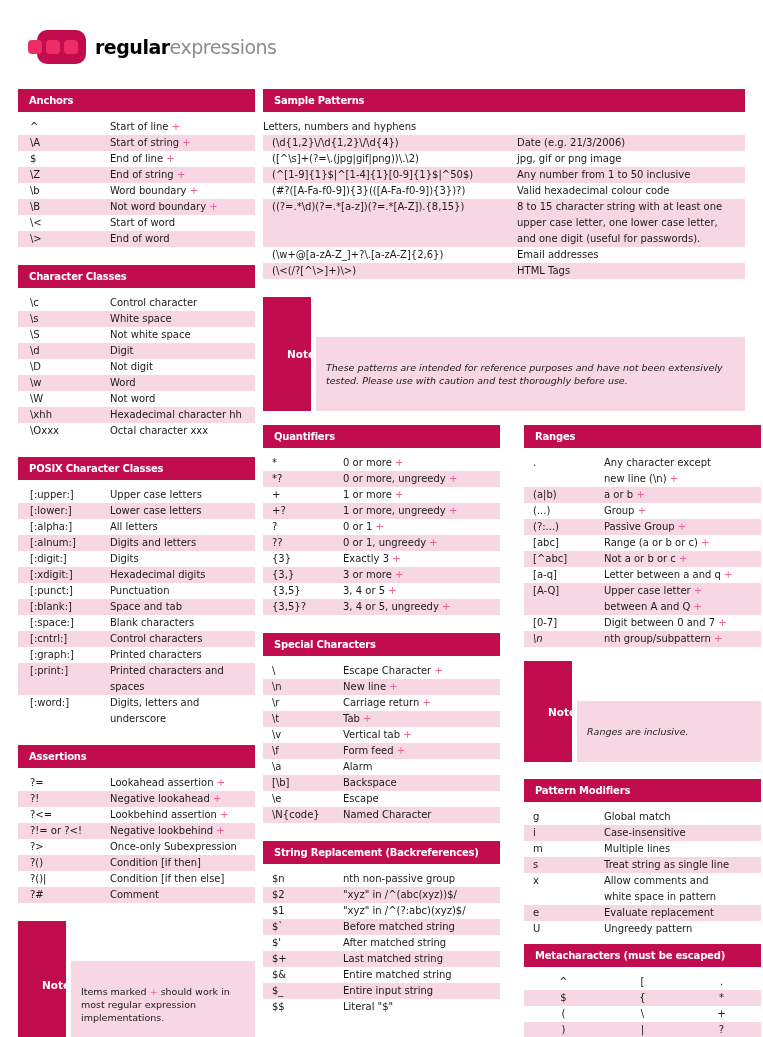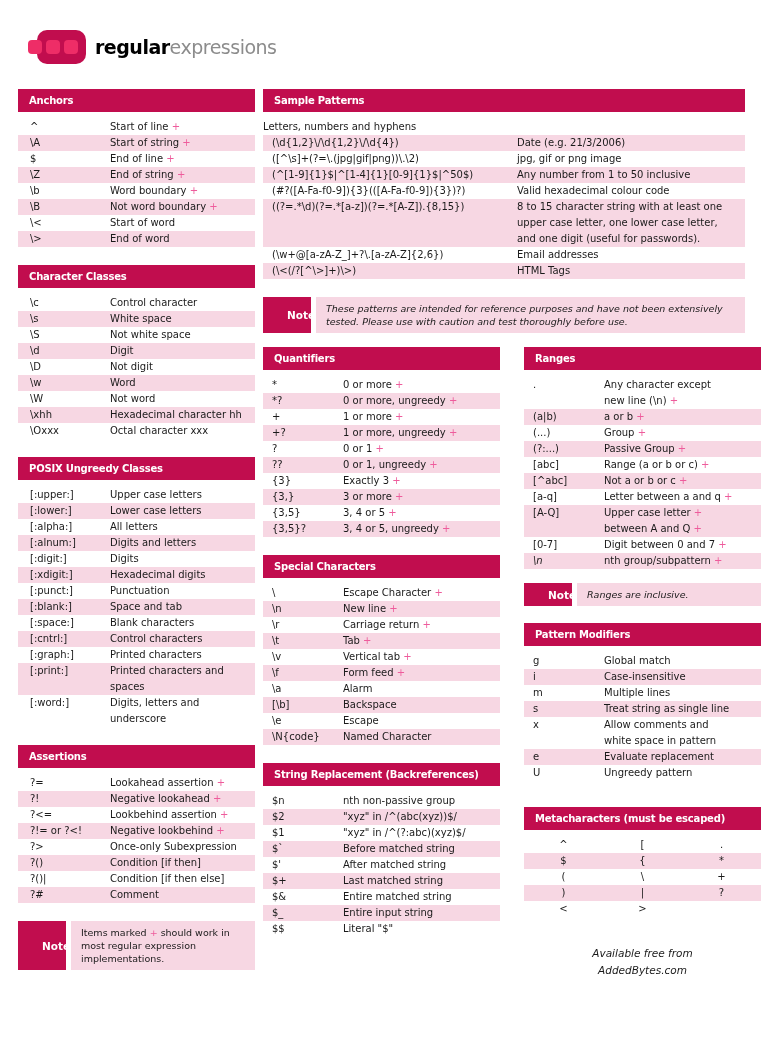--- a/index.html
+++ b/index.html
@@ -53,26 +53,26 @@
   .plus{color:var(--pink-plus);}
   
   .grow{display:grid;grid-template-columns:1fr 1fr 1fr;font-size:10px;line-height:16px;text-align:center;}
   .grow.alt{background:var(--pink-row);}
   
   .note{display:flex;align-items:stretch;margin-bottom:14px;}
   .note-label{
     background:var(--crimson);color:#fff;font-weight:bold;font-size:10.5px;
     width:48px;flex:none;display:flex;align-items:center;justify-content:center;margin-right:5px;padding-left:28px;
   }
-  .note-body{background:var(--pink-row);flex:1;font-size:9.5px;line-height:13px;padding:5px 10px;}
+  .note-body{background:var(--pink-row);flex:1;font-size:9.5px;line-height:13px;padding:24px 10px;margin-top:40px;}
   .note-body.italic{font-style:italic;}
   .note.tight{margin-bottom:17px;}
   
   .footer{text-align:center;font-style:italic;font-size:10.5px;line-height:17px;margin-top:28px;}
-  .mb17{margin-bottom:26px;}
+  .mb17{margin-bottom:7px;}
 </style>
 </head>
 <body>
 
 <div class="page">
 
   <div class="logo">
     <div class="logo-icon">
       <div class="blob"></div>
       <div class="sq sq1"></div>
@@ -194,21 +194,21 @@
             <div class="row">
               <div class="term">\Oxxx</div>
               <div class="desc">
                 <div class="line">Octal character xxx</div>
               </div>
             </div>
           </div>
       </div>
 
       <div class="section">
-        <div class="sec-header">POSIX Ungreedy Classes</div>
+        <div class="sec-header">POSIX Character Classes</div>
         <div class="rows">
             <div class="row">
               <div class="term">[:upper:]</div>
               <div class="desc">
                 <div class="line">Upper case letters</div>
               </div>
             </div>
             <div class="row alt">
               <div class="term">[:lower:]</div>
               <div class="desc">

